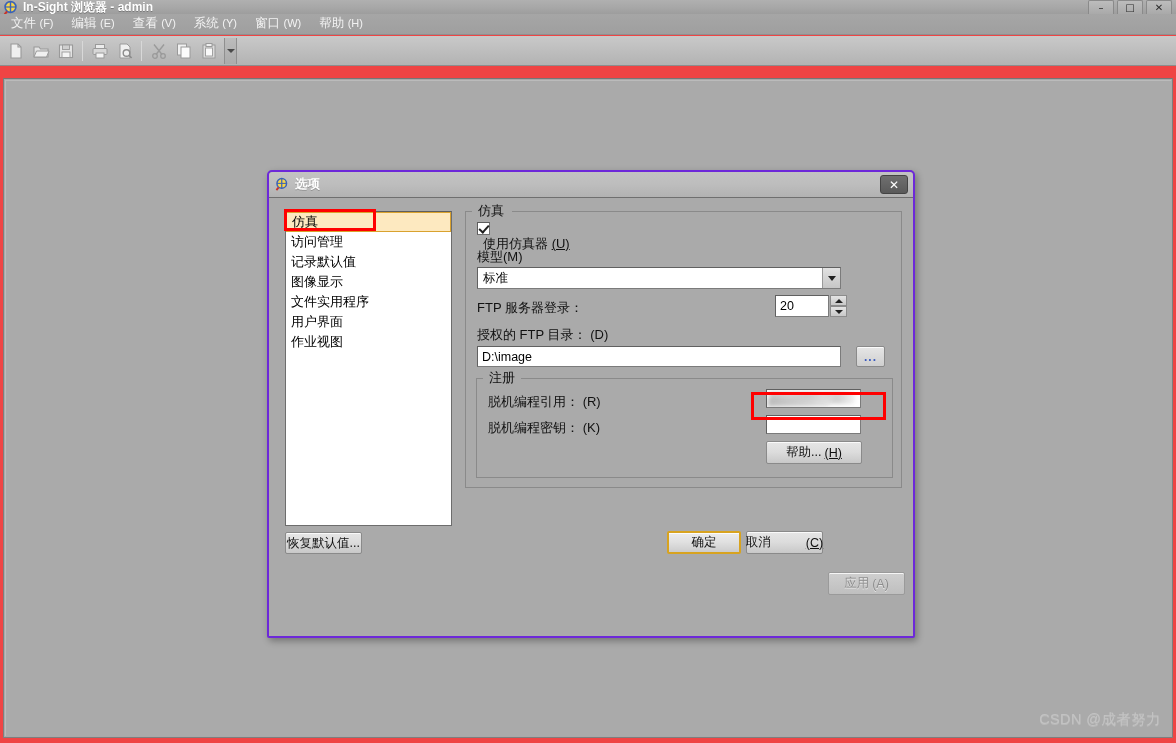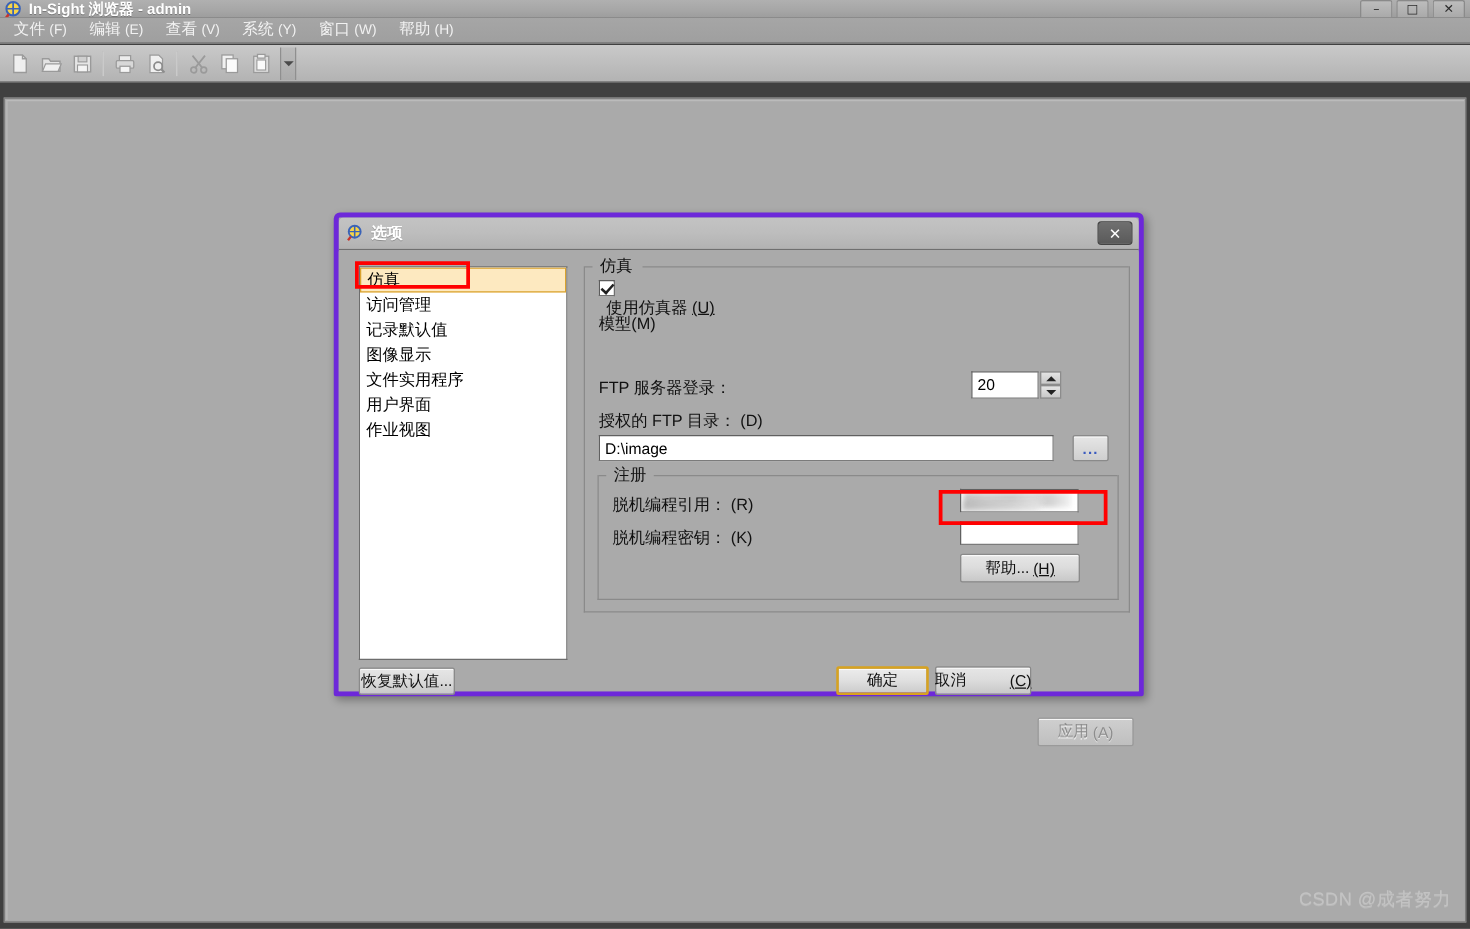--- a/index.html
+++ b/index.html
@@ -10,21 +10,21 @@
     font-family: "Liberation Sans", "DejaVu Sans", sans-serif;
     font-size: 12px;
     background: #9e9e9e;
   }
 
   
   #app-window {
     position: absolute;
     left: 0; top: 0;
     width: 1176px; height: 743px;
-    background: #404040;
+    background: #ef4444;
     text-decoration: underline;
   }
 
   
   #title-bar {
     position: absolute;
     left: 0; top: 0; width: 1176px; height: 14px;
     background: linear-gradient(to bottom, #b0b0b0 0%, #a6a6a6 60%, #9d9d9d 100%);
     display: flex;
     align-items: flex-end;
@@ -150,23 +150,23 @@
     font-size: 14.5px;
     letter-spacing: 0.4px;
     white-space: nowrap;
     text-shadow: 0 1px 0 rgba(255,255,255,0.18);
   }
 
   
   #options-dialog {
     position: absolute;
     left: 267px; top: 170px;
-    width: 648px; height: 387px;
+    width: 648px; height: 468px;
     background: #aaaaaa;
-    border: 4px solid #6d28d9;
+    border: 2px solid #6d28d9;
     border-radius: 5px 5px 2px 2px;
     box-shadow: 2px 3px 7px rgba(0,0,0,0.32);
   }
   #dlg-titlebar {
     height: 26px;
     background: linear-gradient(to bottom,#c3c3c3 0%,#bdbdbd 50%,#b2b2b2 100%);
     border-radius: 4px 4px 0 0;
     border-bottom: 1px solid #6f6f6f;
     display: flex;
     align-items: center;
@@ -603,20 +603,24 @@
 
         <div class="cb-row" style="left:11px; top:11px;">
           <span class="cbox checked"></span>
           <span class="cb-label">
             <span>使用仿真器</span>
             <span class="acc-u">(U)</span>
           </span>
         </div>
 
         <div class="fld-label" style="left:11px; top:37px;">模型(M)</div>
+        <div class="combo" style="left:11px; top:56px; width:364px; height:22px;">
+          <div class="cv">标准</div>
+          <div class="carrow"></div>
+        </div>
 
         <div class="fld-label" style="left:11px; top:88px;">FTP 服务器登录：</div>
         <div class="spin" style="left:309px; top:84px; height:22px;">
           <div class="sv">20</div>
           <div class="sbtns">
             <div class="sb up"></div>
             <div class="sb down"></div>
           </div>
         </div>
 

